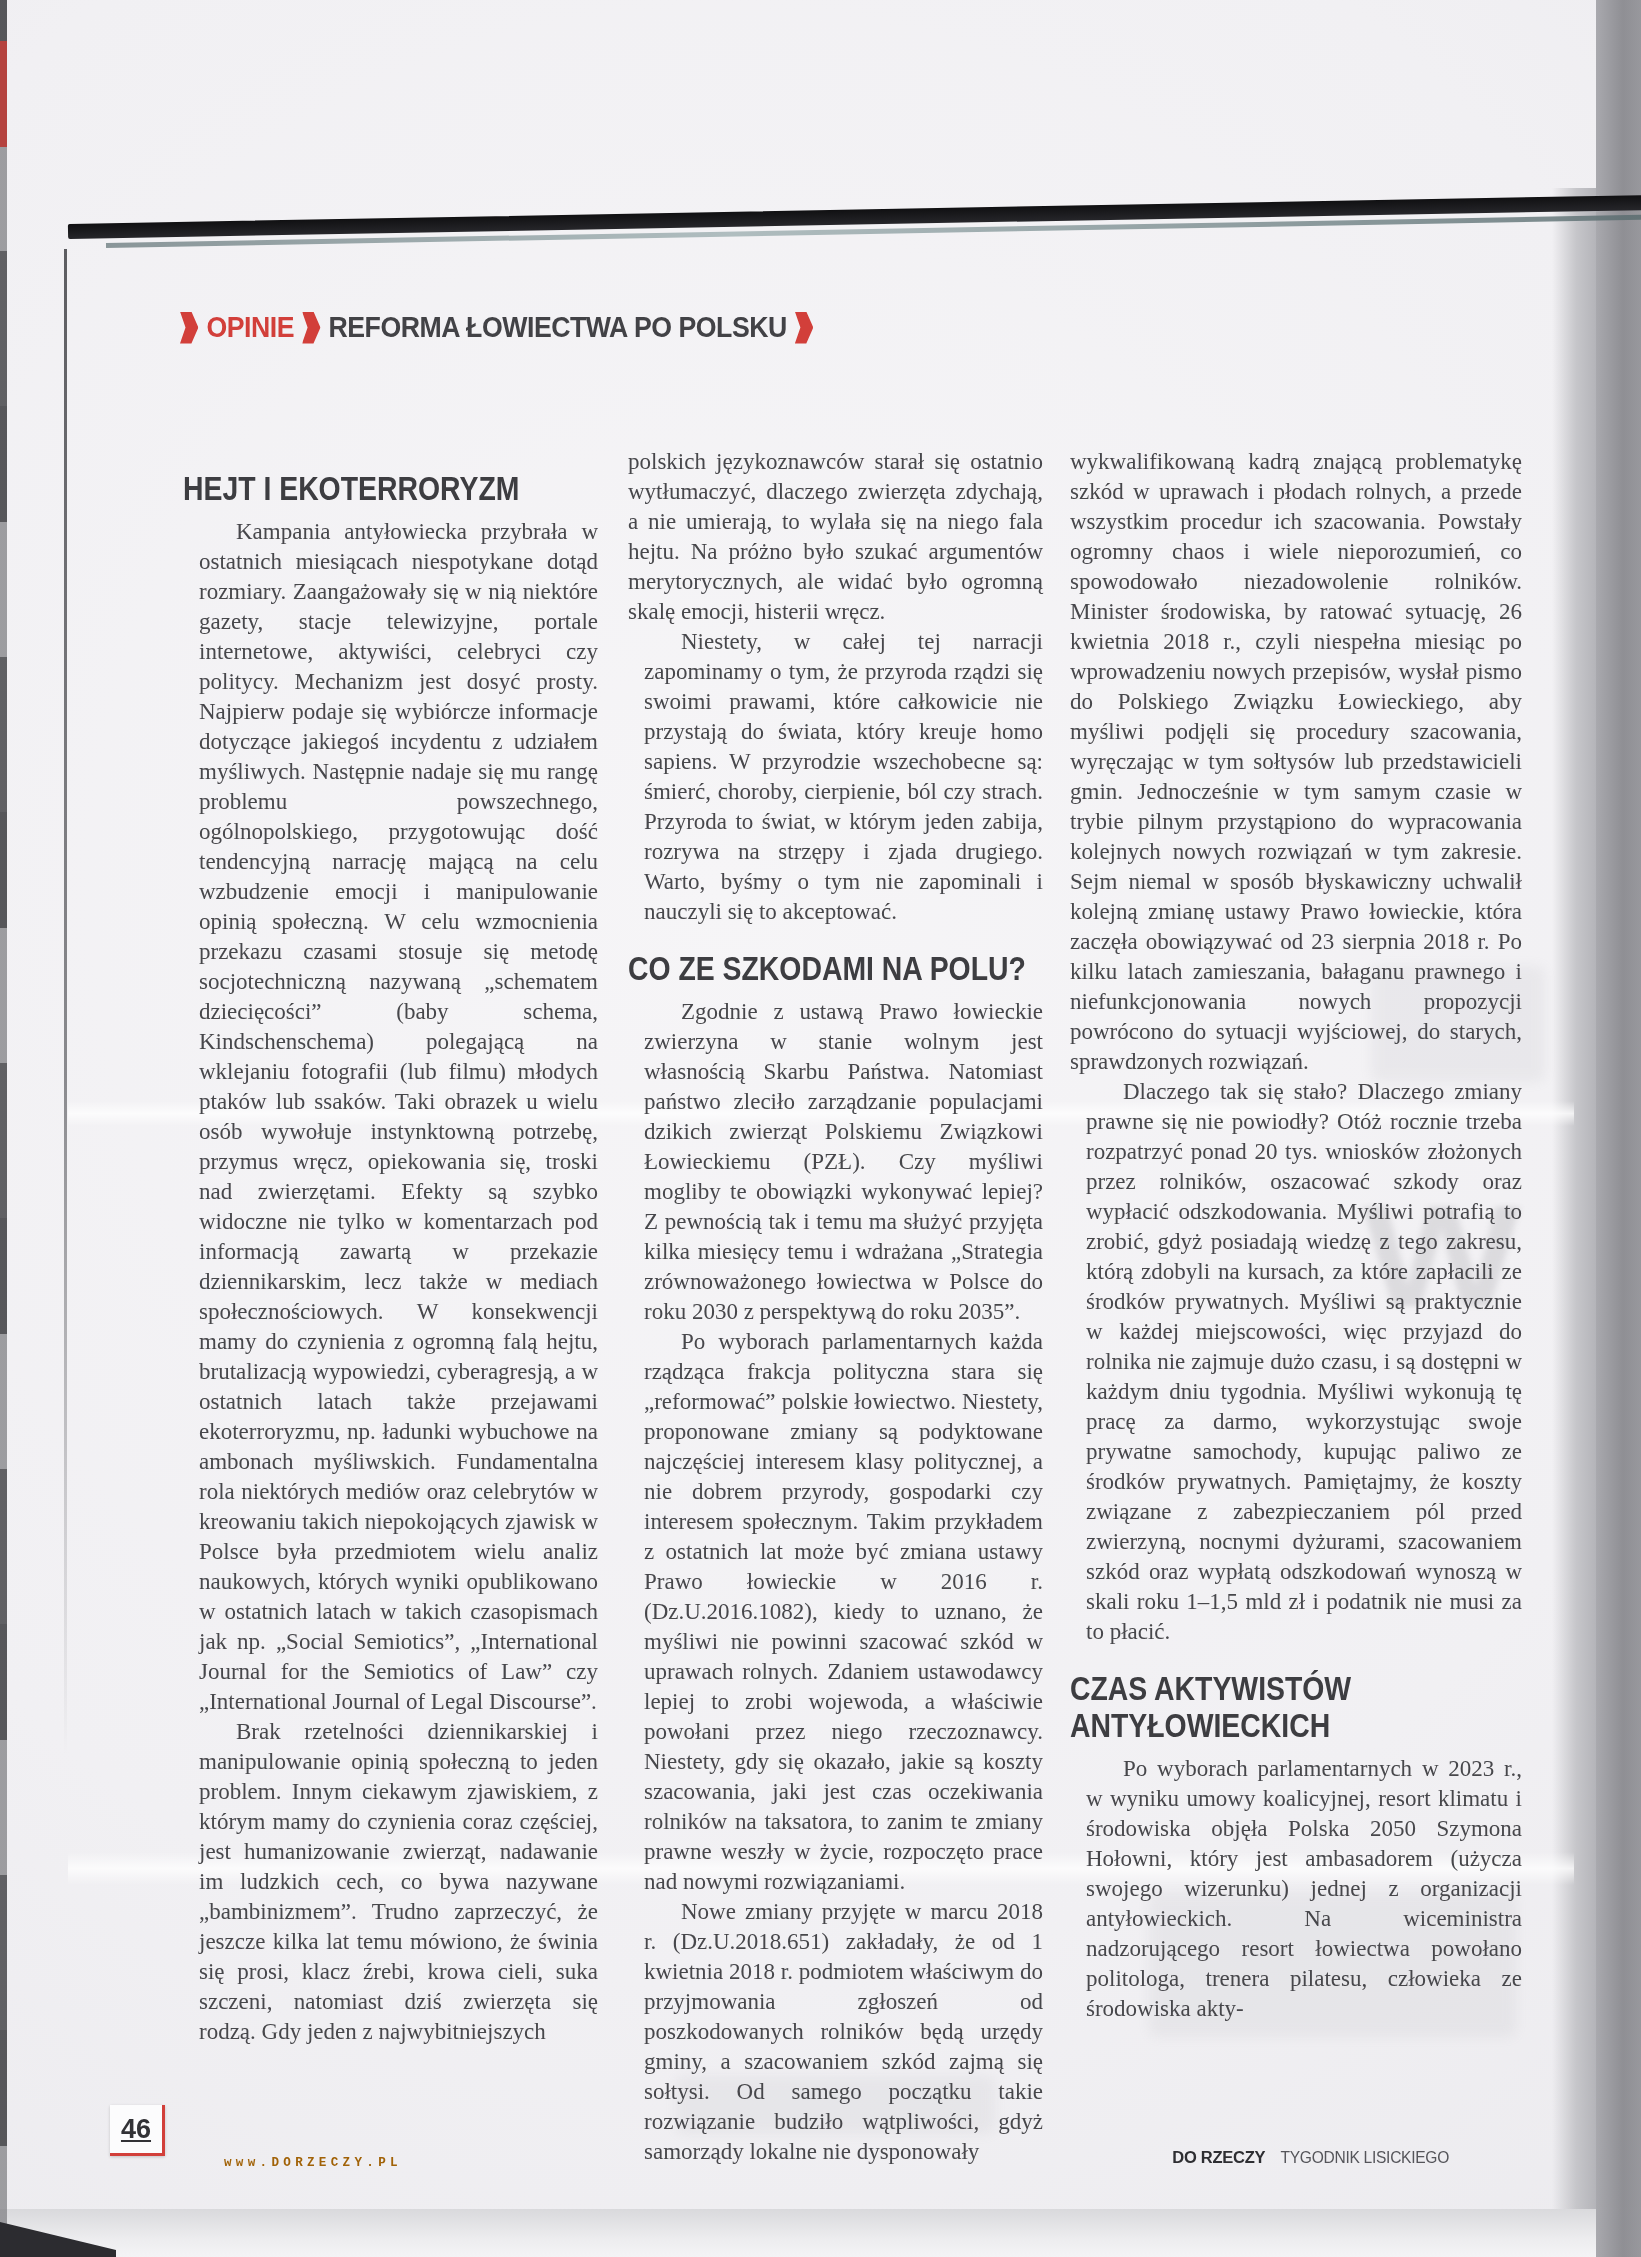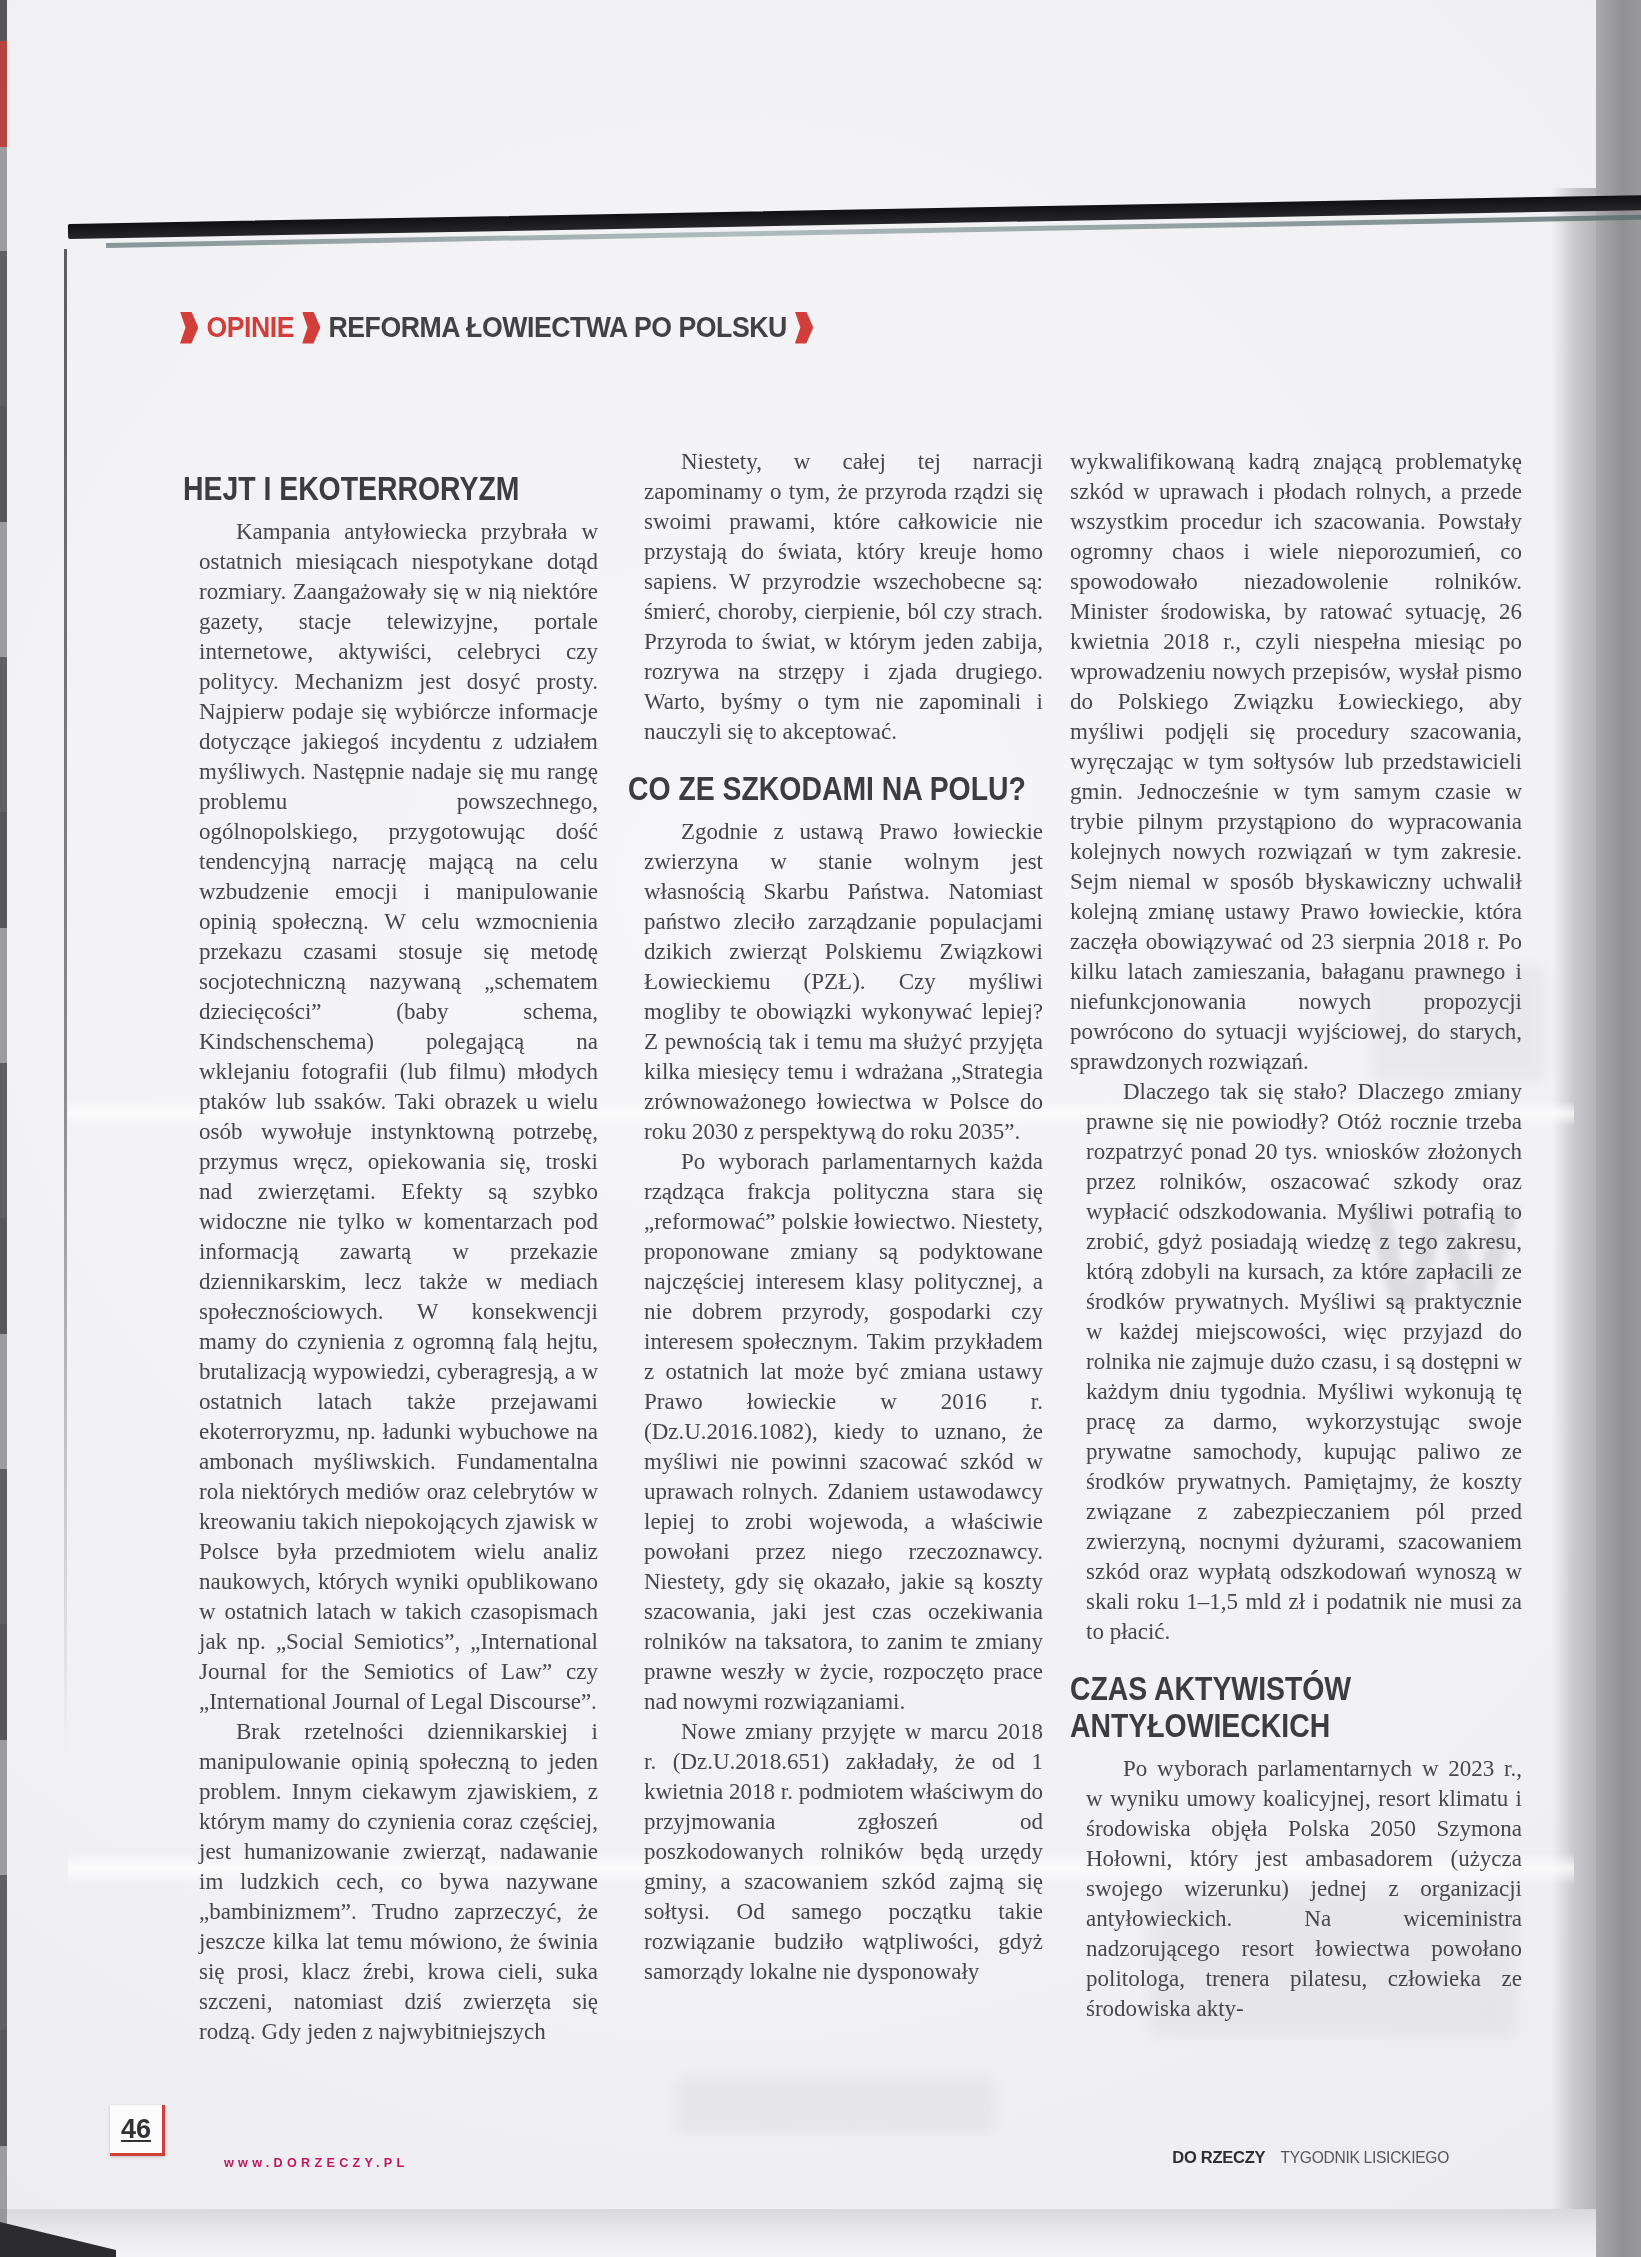--- a/index.html
+++ b/index.html
@@ -65,22 +65,22 @@
   .col h2.wrap{white-space:normal;}
   .bullet{display:inline-block;width:13.5px;height:18.3px;background:#d23f3a;margin-right:8.7px;
     clip-path:polygon(0 0,55% 0,100% 50%,55% 100%,0 100%);vertical-align:-1.9px;}
   
   .page-num{position:absolute;left:110px;top:2105px;width:52px;height:48px;
     background:#fcfcfd;border-right:3.9px solid #d23f3a;border-bottom:3.9px solid #d23f3a;
     box-shadow:0 1px 2.9px rgba(0,0,0,.18);
     font-family:"Liberation Sans",sans-serif;font-weight:bold;font-size:27px;color:#323236;
     display:flex;align-items:center;justify-content:center;text-decoration:underline;}
   .footer-url{position:absolute;left:224px;top:2156px;
-    font-family:Liberation Sans, sans-serif;font-size:12.6px;font-weight:bold;
-    letter-spacing:4.3px;color:#be185d;}
+    font-family:Liberation Mono, monospace;font-size:12.6px;font-weight:bold;
+    letter-spacing:4.3px;color:#a16207;}
   .footer-brand{position:absolute;left:1043px;top:2147px;width:406px;text-align:right;
     font-family:"Liberation Sans",sans-serif;transform:scaleX(.95);transform-origin:right center;
     white-space:nowrap;}
   .footer-brand .brand{font-weight:bold;font-size:17.4px;color:#2e2e32;letter-spacing:-0.3px;}
   .footer-brand .suffix{font-size:16.4px;color:#55555a;margin-left:11.6px;letter-spacing:-0.3px;}
 </style>
 </head>
 <body>
 
 <div class="paper"></div>
@@ -107,20 +107,21 @@
   <span class="title">REFORMA ŁOWIECTWA PO POLSKU</span>
   <span class="arrow"></span>
 </div>
 
 <div class="col col1">
     <h2 class="h2">HEJT I EKOTERRORYZM</h2>
     <p class="p">Kampania antyłowiecka przybrała w ostatnich miesiącach niespotykane dotąd rozmiary. Zaangażowały się w nią niektóre gazety, stacje telewizyjne, portale internetowe, aktywiści, celebryci czy politycy. Mechanizm jest dosyć prosty. Najpierw podaje się wybiórcze informacje dotyczące jakiegoś incydentu z udziałem myśliwych. Następnie nadaje się mu rangę problemu powszechnego, ogólnopolskiego, przygotowując dość tendencyjną narrację mającą na celu wzbudzenie emocji i manipulowanie opinią społeczną. W celu wzmocnienia przekazu czasami stosuje się metodę socjotechniczną nazywaną „schematem dziecięcości” (baby schema, Kindschenschema) polegającą na wklejaniu fotografii (lub filmu) młodych ptaków lub ssaków. Taki obrazek u wielu osób wywołuje instynktowną potrzebę, przymus wręcz, opiekowania się, troski nad zwierzętami. Efekty są szybko widoczne nie tylko w komentarzach pod informacją zawartą w przekazie dziennikarskim, lecz także w mediach społecznościowych. W konsekwencji mamy do czynienia z ogromną falą hejtu, brutalizacją wypowiedzi, cyberagresją, a w ostatnich latach także przejawami ekoterroryzmu, np. ładunki wybuchowe na ambonach myśliwskich. Fundamentalna rola niektórych mediów oraz celebrytów w kreowaniu takich niepokojących zjawisk w Polsce była przedmiotem wielu analiz naukowych, których wyniki opublikowano w ostatnich latach w takich czasopismach jak np. „Social Semiotics”, „International Journal for the Semiotics of Law” czy „International Journal of Legal Discourse”.</p>
     <p class="p">Brak rzetelności dziennikarskiej i manipulowanie opinią społeczną to jeden problem. Innym ciekawym zjawiskiem, z którym mamy do czynienia coraz częściej, jest humanizowanie zwierząt, nadawanie im ludzkich cech, co bywa nazywane „bambinizmem”. Trudno zaprzeczyć, że jeszcze kilka lat temu mówiono, że świnia się prosi, klacz źrebi, krowa cieli, suka szczeni, natomiast dziś zwierzęta się rodzą. Gdy jeden z najwybitniejszych</p>
   </div>
 <div class="col col2">
+    <p class="lead">polskich językoznawców starał się ostatnio wytłumaczyć, dlaczego zwierzęta zdychają, a nie umierają, to wylała się na niego fala hejtu. Na próżno było szukać argumentów merytorycznych, ale widać było ogromną skalę emocji, histerii wręcz.</p>
     <p class="p">Niestety, w całej tej narracji zapominamy o tym, że przyroda rządzi się swoimi prawami, które całkowicie nie przystają do świata, który kreuje homo sapiens. W przyrodzie wszechobecne są: śmierć, choroby, cierpienie, ból czy strach. Przyroda to świat, w którym jeden zabija, rozrywa na strzępy i zjada drugiego. Warto, byśmy o tym nie zapominali i nauczyli się to akceptować.</p>
     <h2 class="h2">CO ZE SZKODAMI NA POLU?</h2>
     <p class="p">Zgodnie z ustawą Prawo łowieckie zwierzyna w stanie wolnym jest własnością Skarbu Państwa. Natomiast państwo zleciło zarządzanie populacjami dzikich zwierząt Polskiemu Związkowi Łowieckiemu (PZŁ). Czy myśliwi mogliby te obowiązki wykonywać lepiej? Z pewnością tak i temu ma służyć przyjęta kilka miesięcy temu i wdrażana „Strategia zrównoważonego łowiectwa w Polsce do roku 2030 z perspektywą do roku 2035”.</p>
     <p class="p">Po wyborach parlamentarnych każda rządząca frakcja polityczna stara się „reformować” polskie łowiectwo. Niestety, proponowane zmiany są podyktowane najczęściej interesem klasy politycznej, a nie dobrem przyrody, gospodarki czy interesem społecznym. Takim przykładem z ostatnich lat może być zmiana ustawy Prawo łowieckie w 2016 r. (Dz.U.2016.1082), kiedy to uznano, że myśliwi nie powinni szacować szkód w uprawach rolnych. Zdaniem ustawodawcy lepiej to zrobi wojewoda, a właściwie powołani przez niego rzeczoznawcy. Niestety, gdy się okazało, jakie są koszty szacowania, jaki jest czas oczekiwania rolników na taksatora, to zanim te zmiany prawne weszły w życie, rozpoczęto prace nad nowymi rozwiązaniami.</p>
     <p class="p">Nowe zmiany przyjęte w marcu 2018 r. (Dz.U.2018.651) zakładały, że od 1 kwietnia 2018 r. podmiotem właściwym do przyjmowania zgłoszeń od poszkodowanych rolników będą urzędy gminy, a szacowaniem szkód zajmą się sołtysi. Od samego początku takie rozwiązanie budziło wątpliwości, gdyż samorządy lokalne nie dysponowały</p>
   </div>
 <div class="col col3">
     <p class="lead">wykwalifikowaną kadrą znającą problematykę szkód w uprawach i płodach rolnych, a przede wszystkim procedur ich szacowania. Powstały ogromny chaos i wiele nieporozumień, co spowodowało niezadowolenie rolników. Minister środowiska, by ratować sytuację, 26 kwietnia 2018 r., czyli niespełna miesiąc po wprowadzeniu nowych przepisów, wysłał pismo do Polskiego Związku Łowieckiego, aby myśliwi podjęli się procedury szacowania, wyręczając w tym sołtysów lub przedstawicieli gmin. Jednocześnie w tym samym czasie w trybie pilnym przystąpiono do wypracowania kolejnych nowych rozwiązań w tym zakresie. Sejm niemal w sposób błyskawiczny uchwalił kolejną zmianę ustawy Prawo łowieckie, która zaczęła obowiązywać od 23 sierpnia 2018 r. Po kilku latach zamieszania, bałaganu prawnego i niefunkcjonowania nowych propozycji powrócono do sytuacji wyjściowej, do starych, sprawdzonych rozwiązań.</p>
     <p class="p">Dlaczego tak się stało? Dlaczego zmiany prawne się nie powiodły? Otóż rocznie trzeba rozpatrzyć ponad 20 tys. wniosków złożonych przez rolników, oszacować szkody oraz wypłacić odszkodowania. Myśliwi potrafią to zrobić, gdyż posiadają wiedzę z tego zakresu, którą zdobyli na kursach, za które zapłacili ze środków prywatnych. Myśliwi są praktycznie w każdej miejscowości, więc przyjazd do rolnika nie zajmuje dużo czasu, i są dostępni w każdym dniu tygodnia. Myśliwi wykonują tę pracę za darmo, wykorzystując swoje prywatne samochody, kupując paliwo ze środków prywatnych. Pamiętajmy, że koszty związane z zabezpieczaniem pól przed zwierzyną, nocnymi dyżurami, szacowaniem szkód oraz wypłatą odszkodowań wynoszą w skali roku 1–1,5 mld zł i podatnik nie musi za to płacić.</p>
     <h2 class="h2 wrap">CZAS AKTYWISTÓW ANTYŁOWIECKICH</h2>

